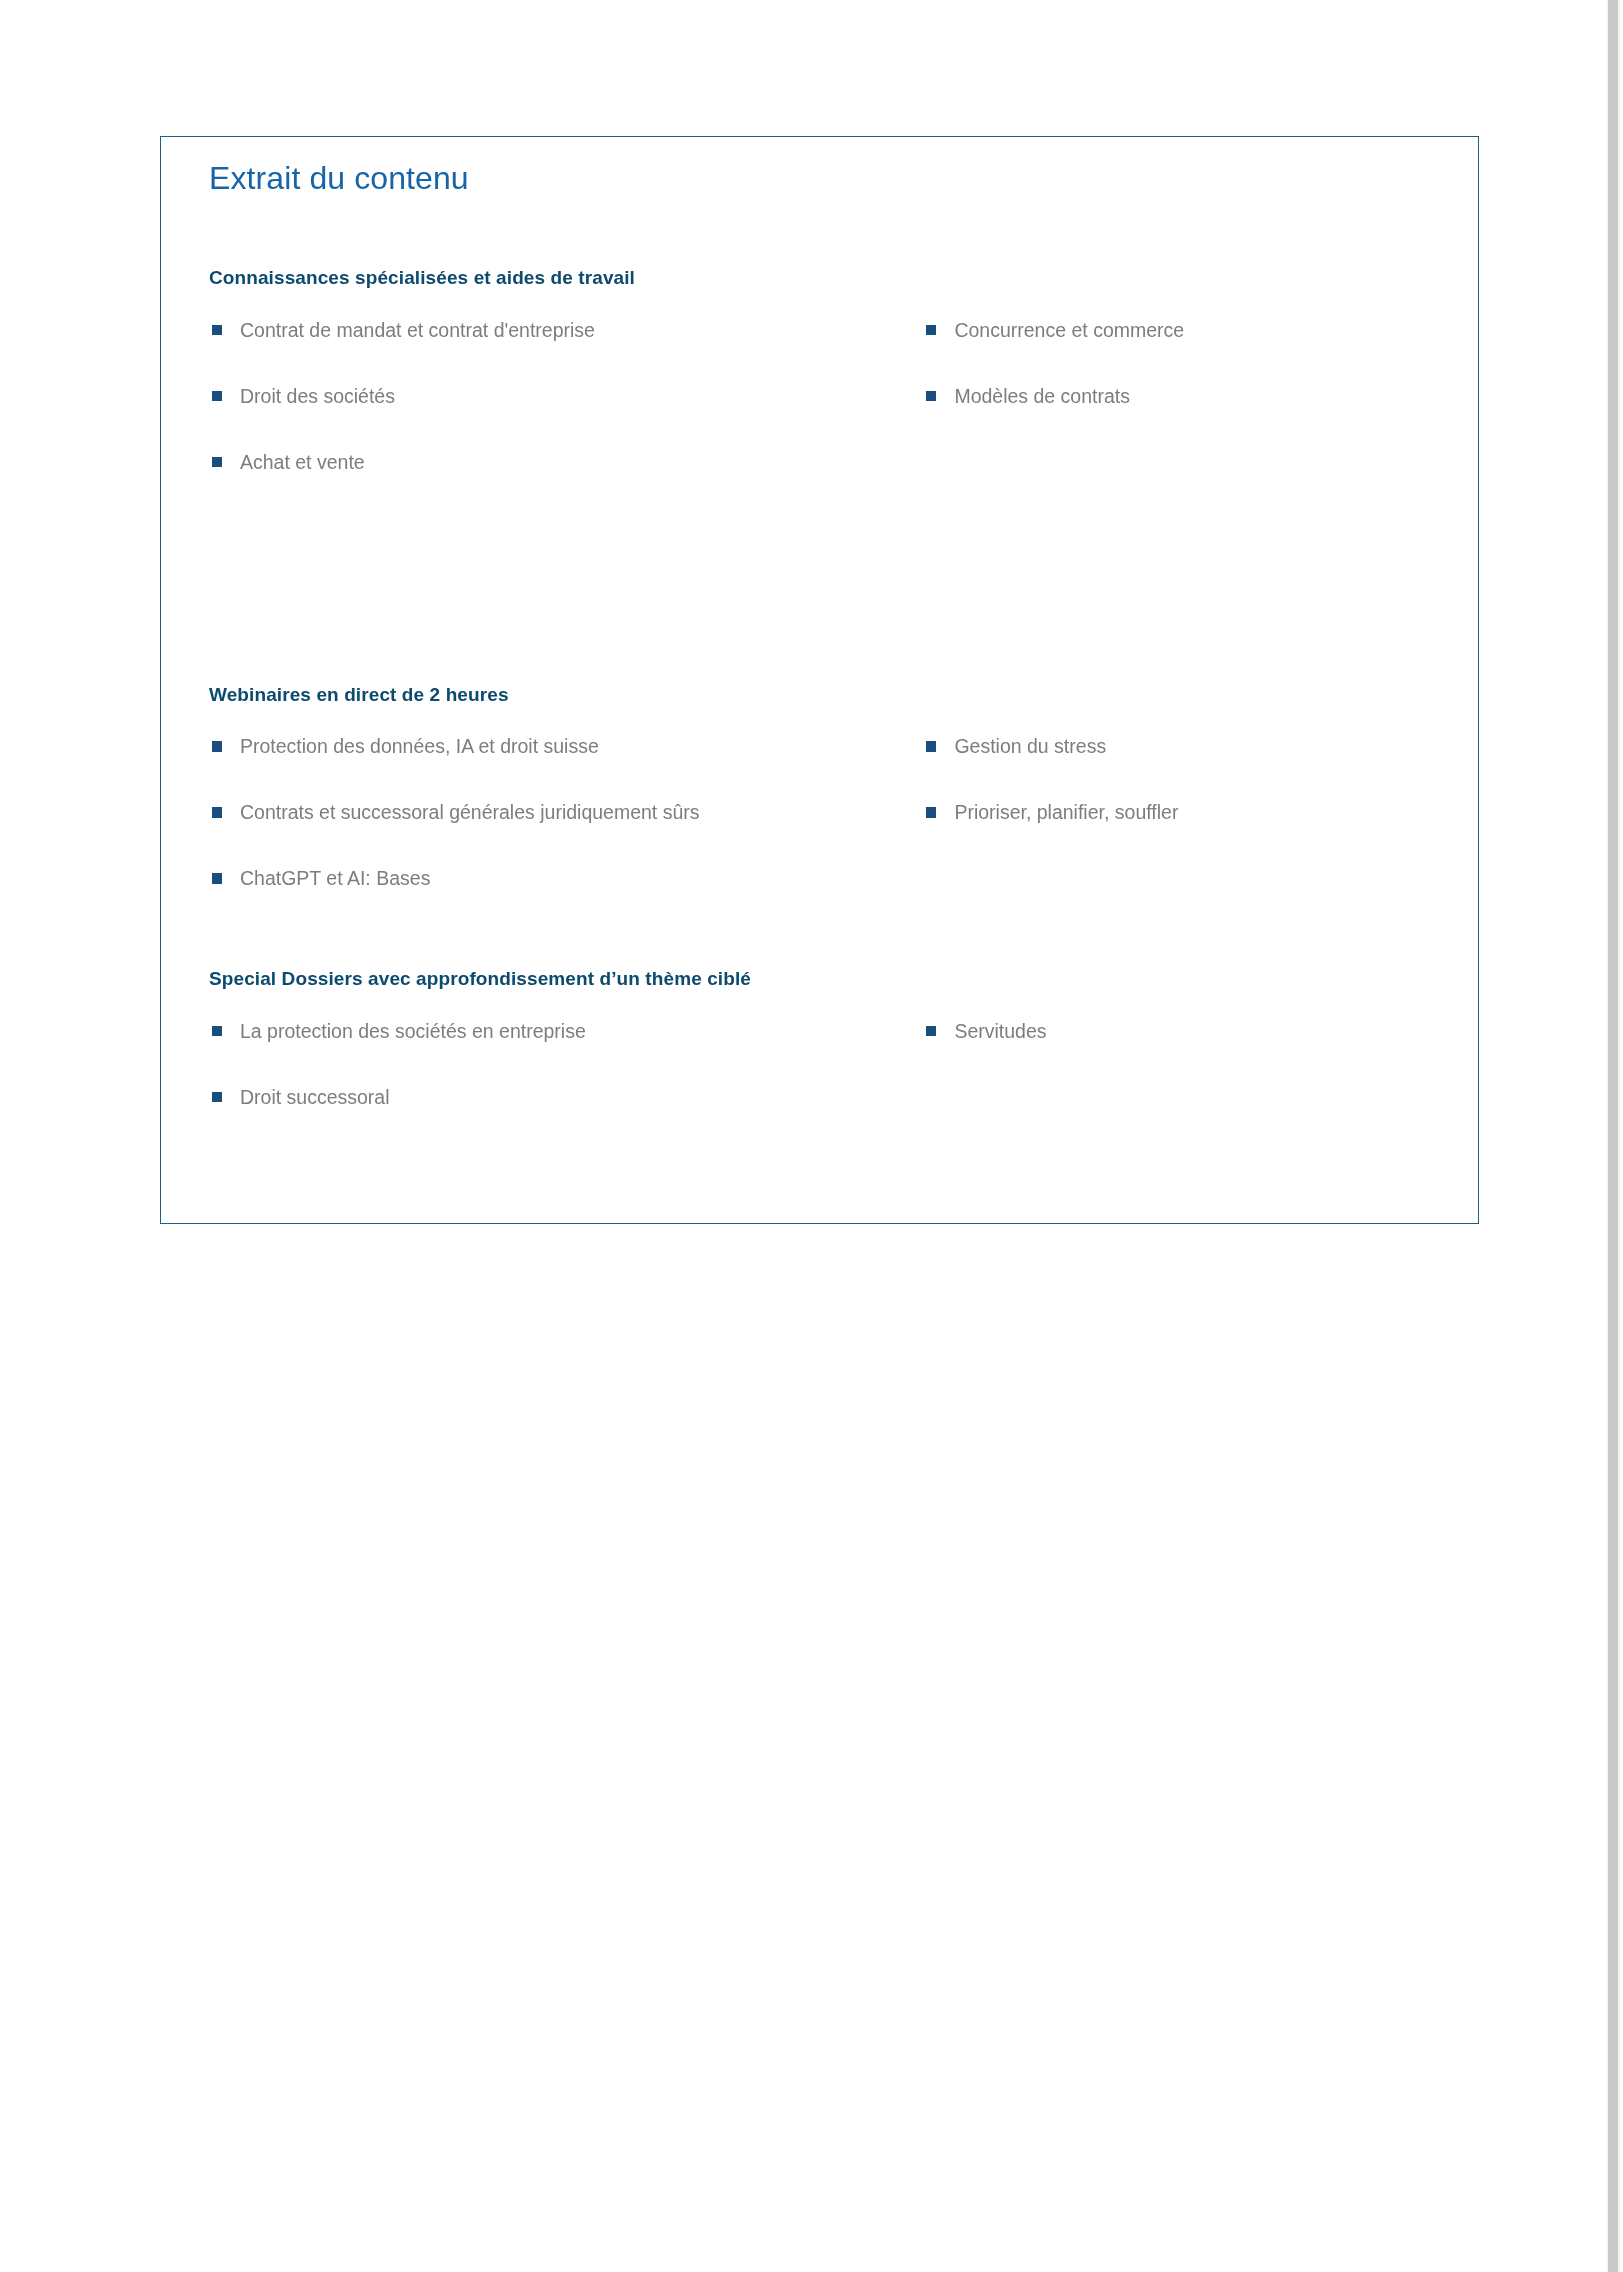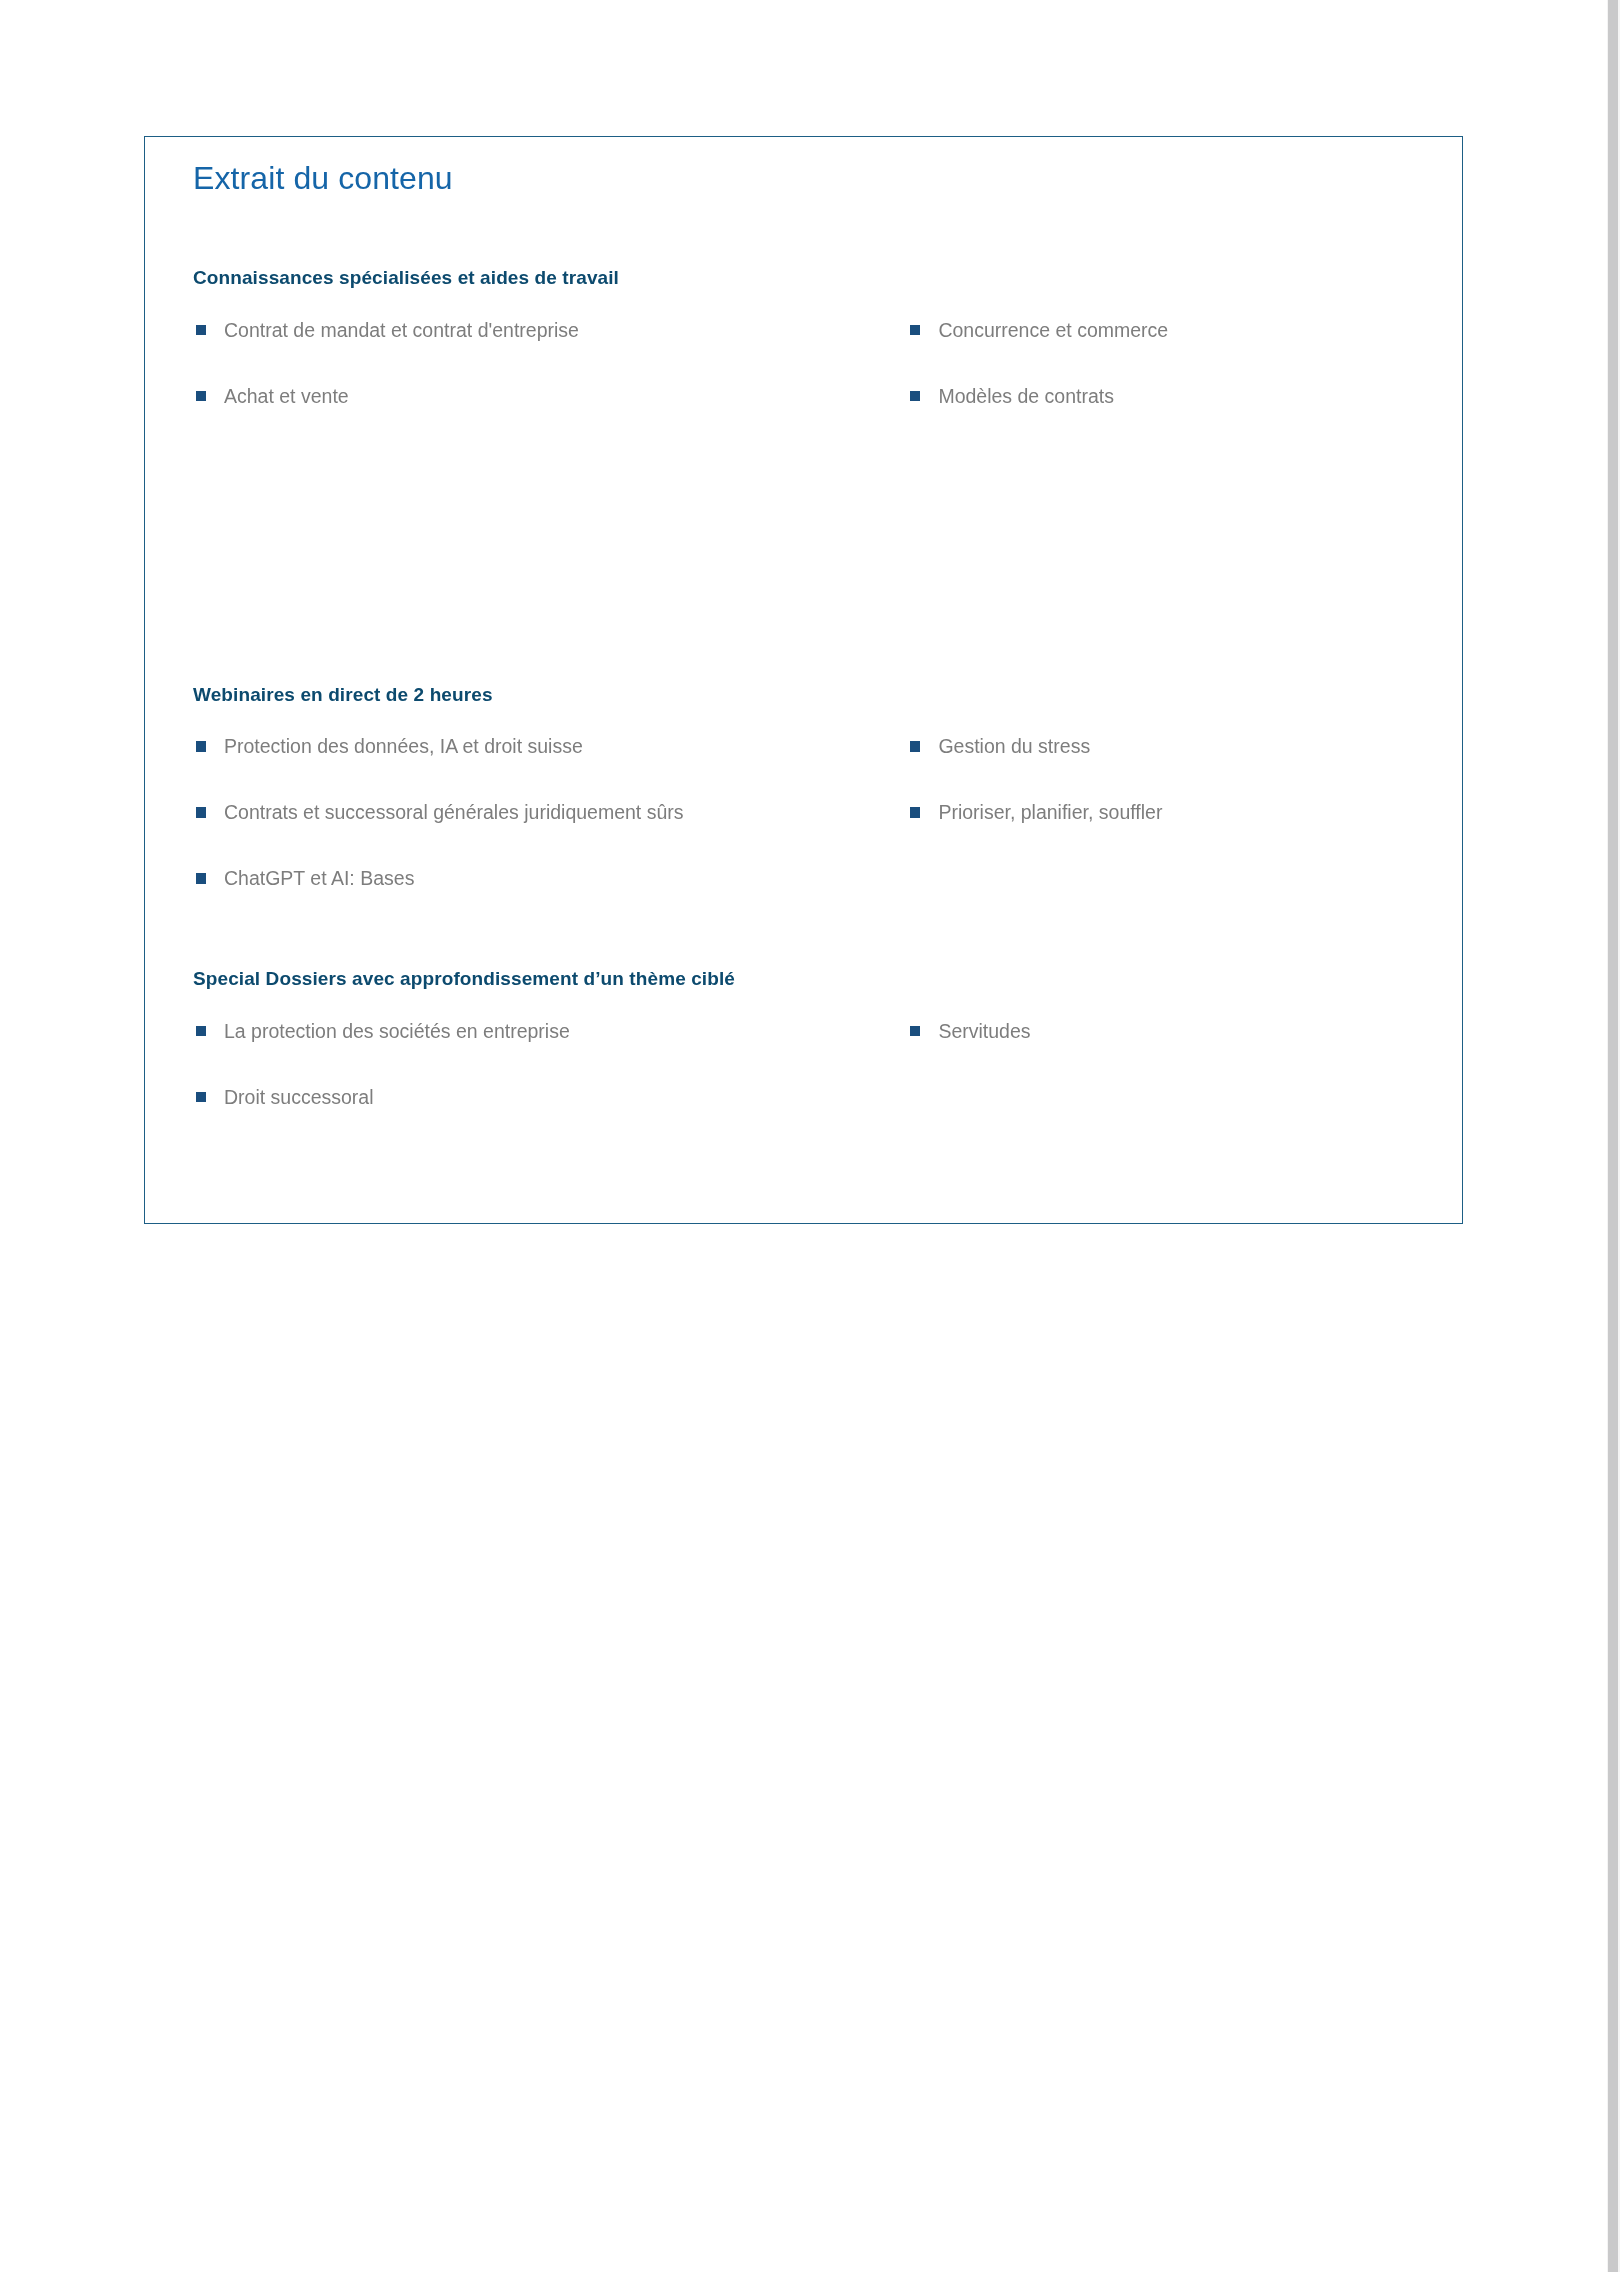--- a/index.html
+++ b/index.html
@@ -29,21 +29,21 @@
     top: 0;
     right: 5.2px;
     width: 9.7px;
     height: 2273px;
     background: #c9c9ca;
   }
 
   
   .panel {
     position: absolute;
-    left: 144px;
+    left: 160px;
     top: 136px;
     width: 1319px;
     height: 1088px;
     box-sizing: border-box;
     border: 1.9px solid #1d5e85;
     background: #ffffff;
   }
 
   .panel-title {
     position: absolute;
@@ -122,20 +122,24 @@
       <div class="section">
         <div class="section-heading">Connaissances spécialisées et aides de travail</div>
         <div class="cols" style="height: 331px;">
           <div class="col col-left">
             <div class="bullet-row">
               <span class="bullet"></span>
               <span class="bullet-text">Contrat de mandat et contrat d'entreprise</span>
             </div>
             <div class="bullet-row">
               <span class="bullet"></span>
+              <span class="bullet-text">Droit des sociétés</span>
+            </div>
+            <div class="bullet-row">
+              <span class="bullet"></span>
               <span class="bullet-text">Achat et vente</span>
             </div>
           </div>
           <div class="col col-right">
             <div class="bullet-row">
               <span class="bullet"></span>
               <span class="bullet-text">Concurrence et commerce</span>
             </div>
             <div class="bullet-row">
               <span class="bullet"></span>

